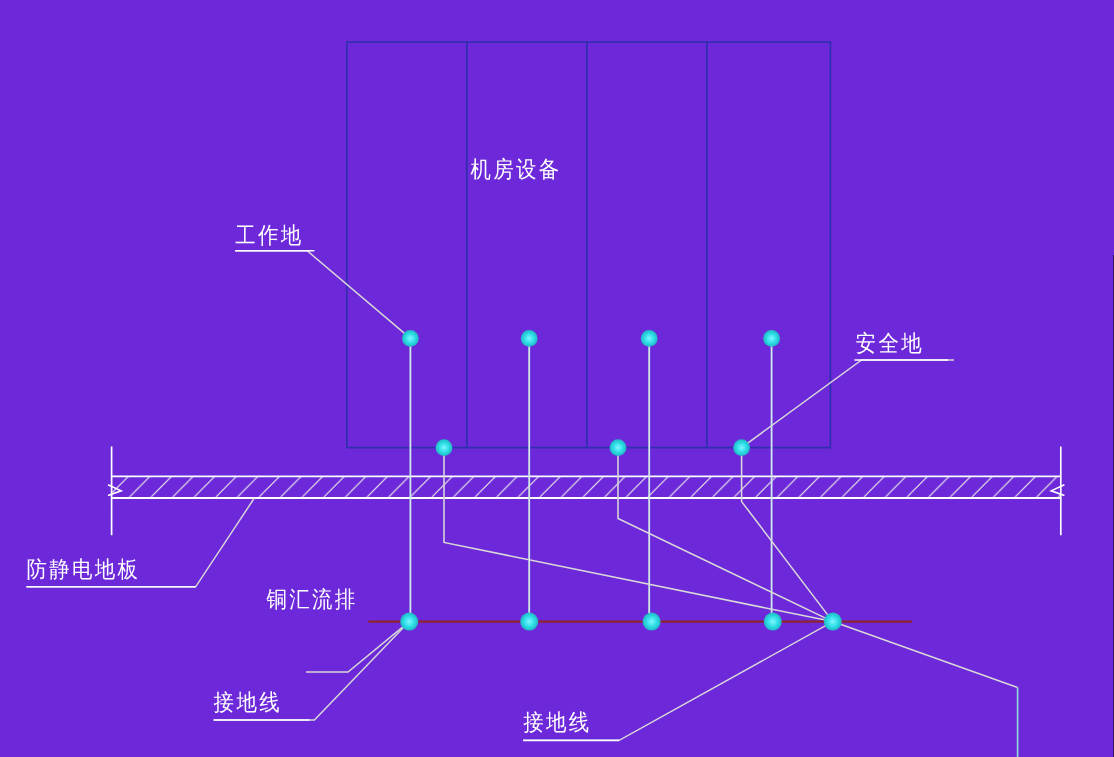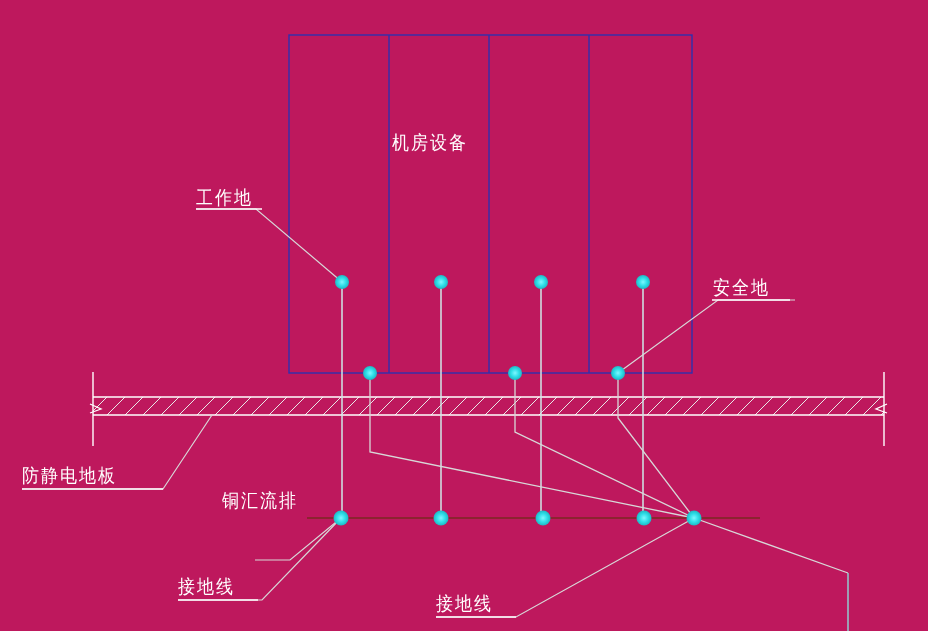--- a/index.html
+++ b/index.html
@@ -11,21 +11,21 @@
   body {
     width: 928px;
     height: 631px;
     overflow: hidden;
     font-family: "DejaVu Sans", "Liberation Sans", sans-serif;
   }
   #canvas-root {
     position: relative;
     width: 928px;
     height: 631px;
-    background: #be185d;
+    background: #6d28d9;
   }
   #diagram-svg {
     position: absolute;
     top: 0;
     left: 0;
     width: 928px;
     height: 631px;
     display: block;
   }
   .cad-label {

